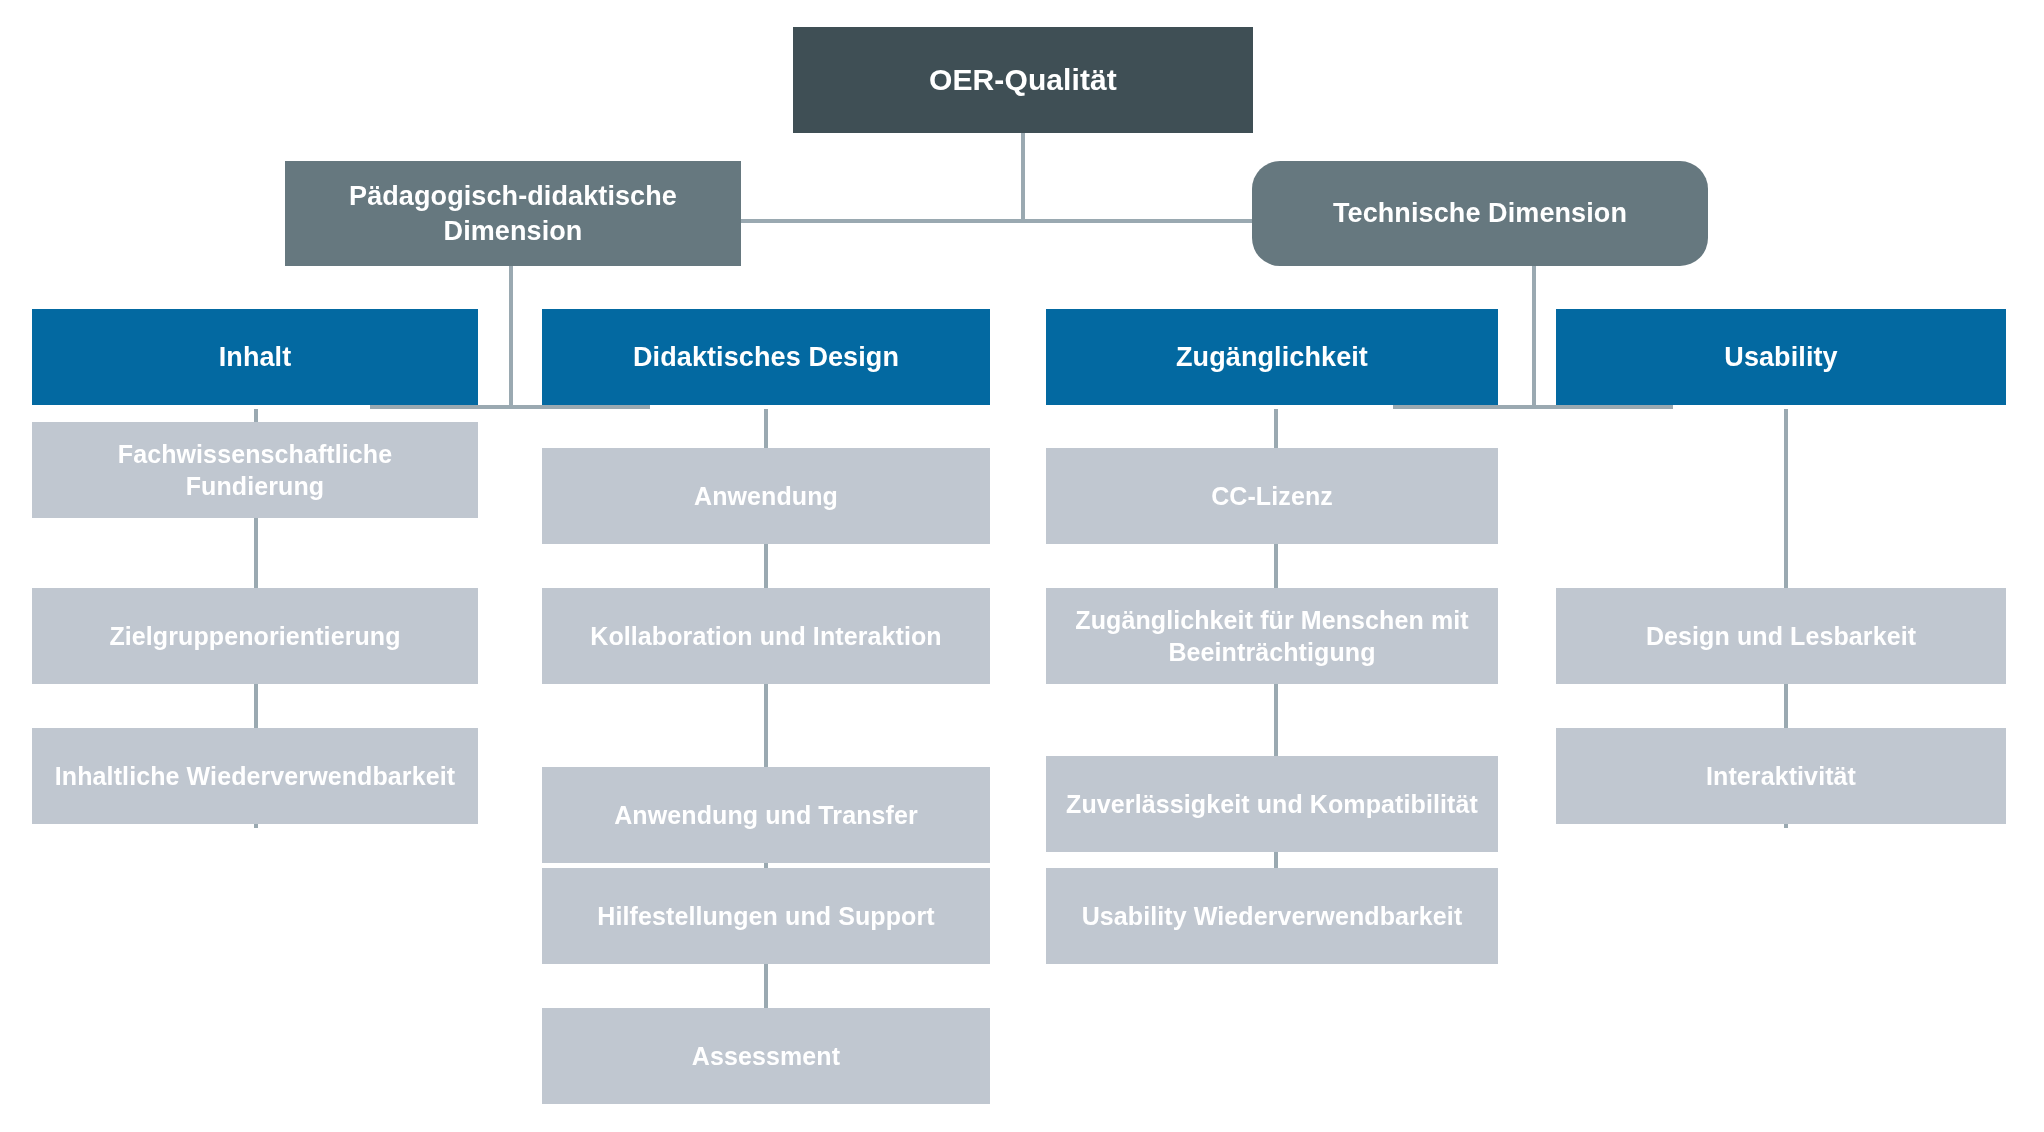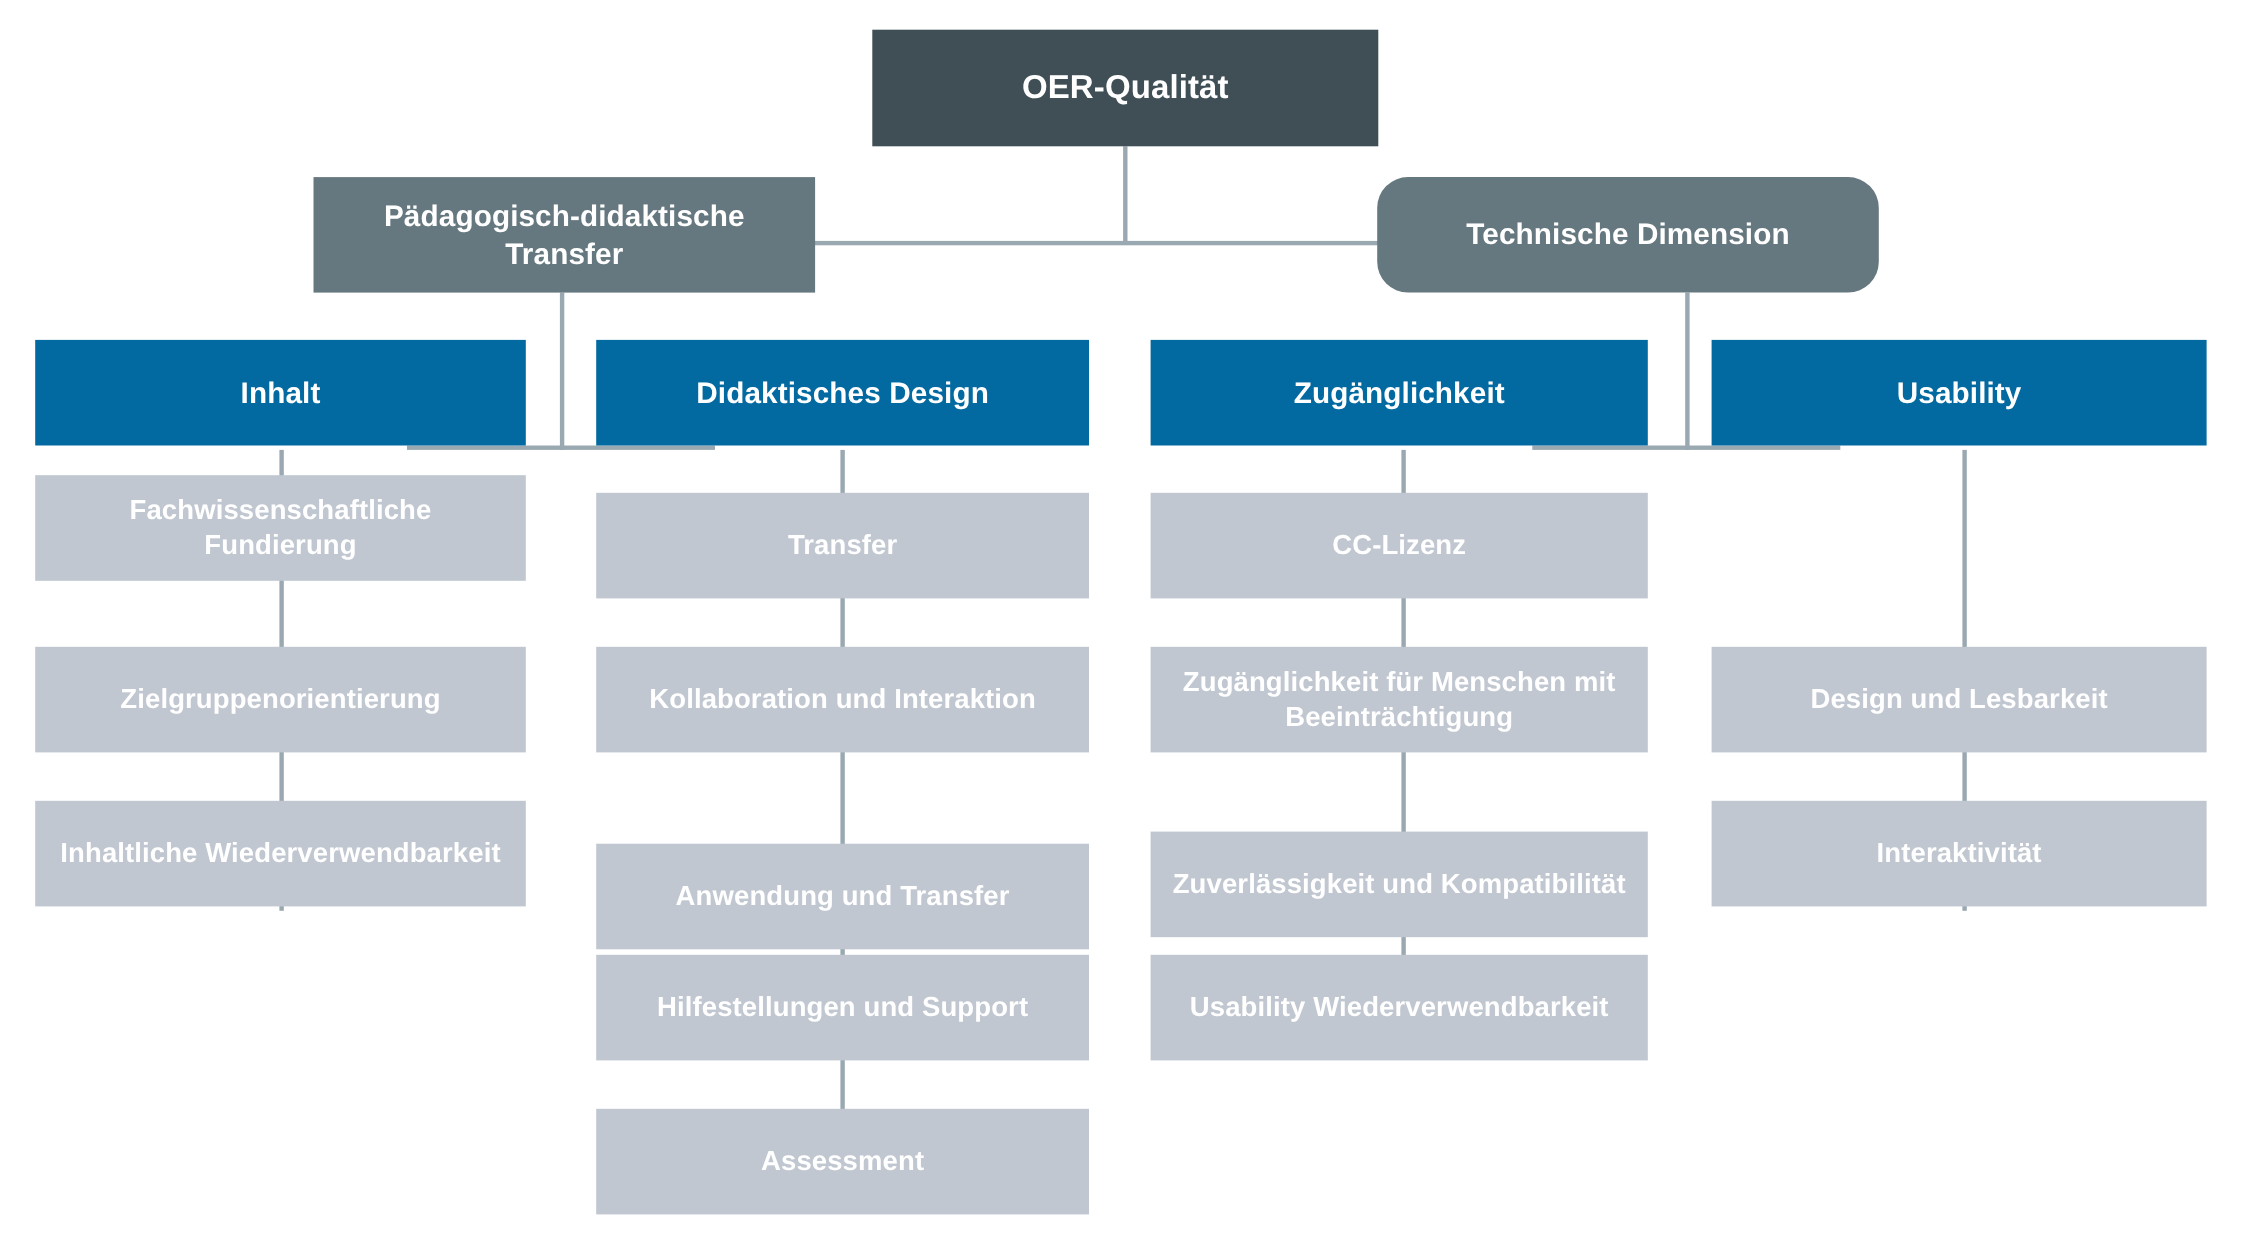--- a/index.html
+++ b/index.html
@@ -82,21 +82,21 @@
 
   <div class="conn" style="left:1274px; top:409px; width:4px; height:554px;"></div>
 
   <div class="conn" style="left:1784px; top:409px; width:4px; height:419px;"></div>
 
   <div class="node level-root" style="left:793px; top:27px; width:460px; height:106px;">
     <span>OER-Qualität</span>
   </div>
 
   <div class="node level-dim" style="left:285px; top:161px; width:456px; height:105px;">
-    <span>Pädagogisch-didaktische Transfer</span>
+    <span>Pädagogisch-didaktische Dimension</span>
   </div>
 
   <div class="node level-dim" style="left:1252px; top:161px; width:456px; height:105px;border-radius:28px;">
     <span>Technische Dimension</span>
   </div>
 
   <div class="node level-cat" style="left:32px; top:309px; width:446px; height:96px;">
     <span>Inhalt</span>
   </div>
 
@@ -105,32 +105,32 @@
   </div>
 
   <div class="node level-cat" style="left:1046px; top:309px; width:452px; height:96px;">
     <span>Zugänglichkeit</span>
   </div>
 
   <div class="node level-cat" style="left:1556px; top:309px; width:450px; height:96px;">
     <span>Usability</span>
   </div>
 
-  <div class="node level-leaf" style="left:32px; top:432px; width:446px; height:96px;">
+  <div class="node level-leaf" style="left:32px; top:422px; width:446px; height:96px;">
     <span>Fachwissenschaftliche Fundierung</span>
   </div>
   <div class="node level-leaf" style="left:32px; top:588px; width:446px; height:96px;">
     <span>Zielgruppenorientierung</span>
   </div>
   <div class="node level-leaf" style="left:32px; top:728px; width:446px; height:96px;">
     <span>Inhaltliche Wiederverwendbarkeit</span>
   </div>
 
   <div class="node level-leaf" style="left:542px; top:448px; width:448px; height:96px;">
-    <span>Transfer</span>
+    <span>Anwendung</span>
   </div>
   <div class="node level-leaf" style="left:542px; top:588px; width:448px; height:96px;">
     <span>Kollaboration und Interaktion</span>
   </div>
   <div class="node level-leaf" style="left:542px; top:767px; width:448px; height:96px;">
     <span>Anwendung und Transfer</span>
   </div>
   <div class="node level-leaf" style="left:542px; top:868px; width:448px; height:96px;">
     <span>Hilfestellungen und Support</span>
   </div>

